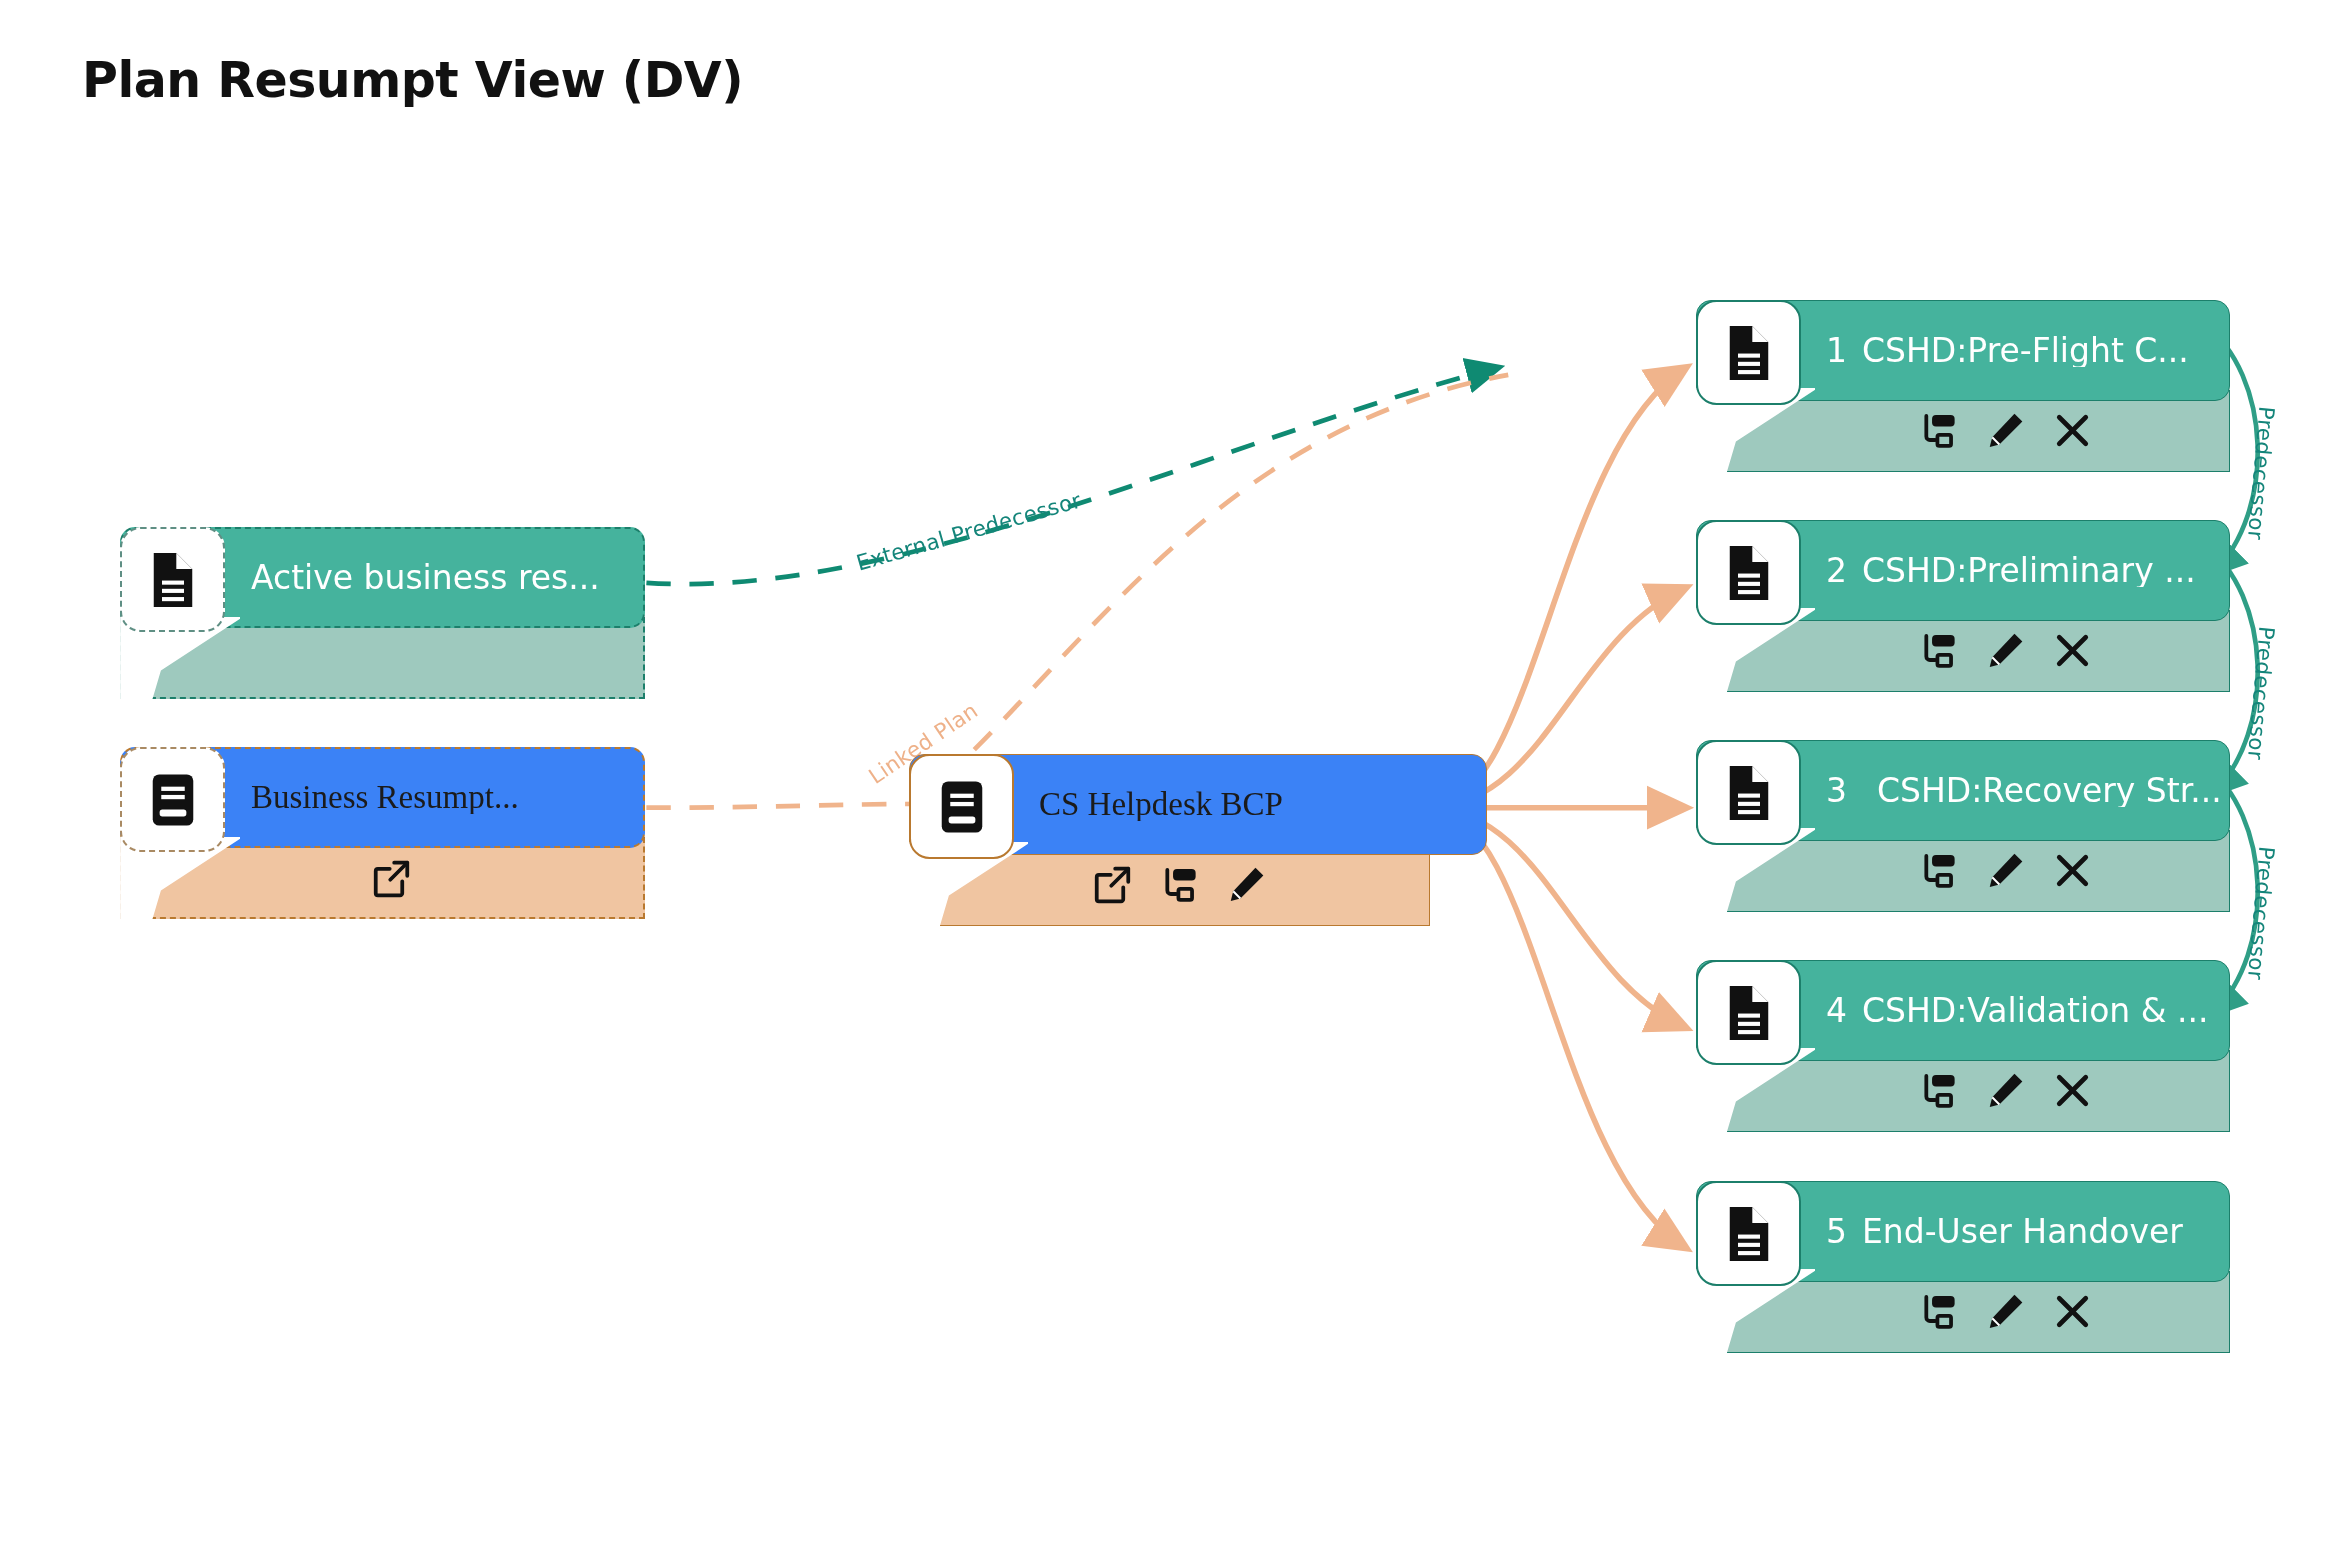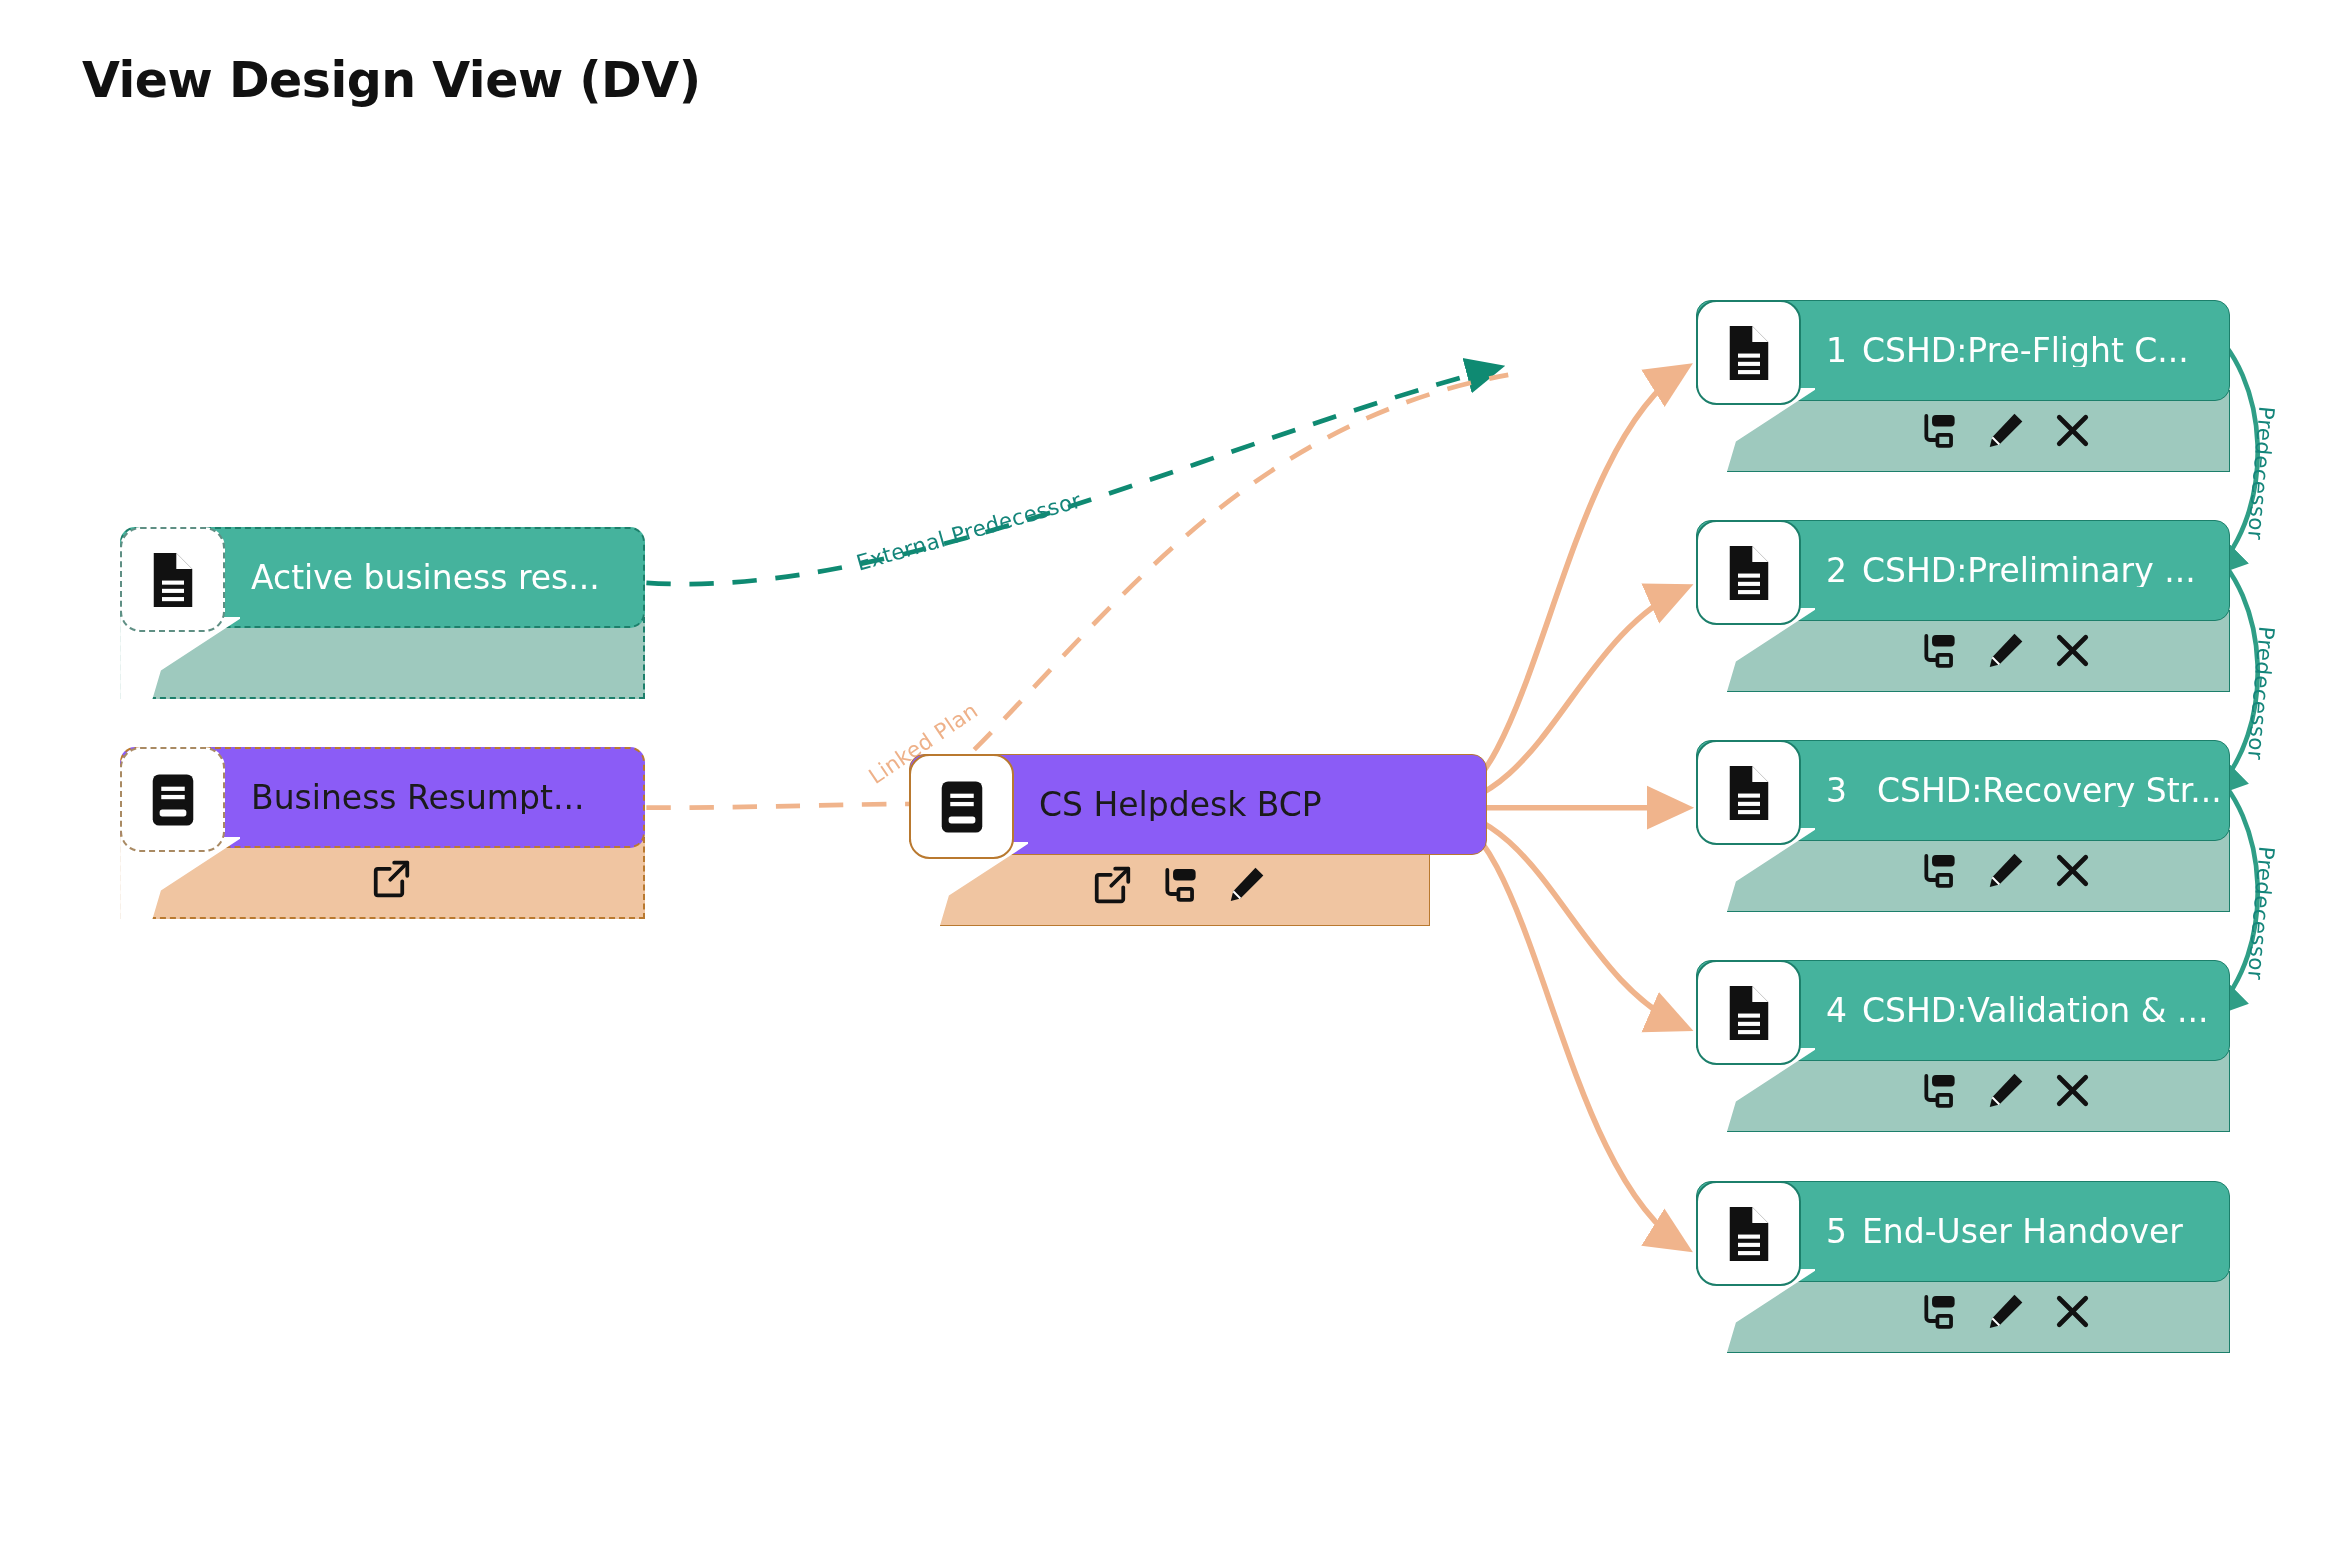--- a/index.html
+++ b/index.html
@@ -91,22 +91,23 @@
   .teal .node-title { color: #ffffff; }
   .teal .node-footer {
     background: #9ec9be;
     border: 1.9px solid #1c7f6b;
     border-top: none;
   }
   .teal .icon-box { border: 2.8px solid #1c7f6b; }
 
   
   .orange .node-header {
-    background: #8b5cf6;
+    background: #3b82f6;
     border: 1.9px solid #b9792f;
+    font-family: Liberation Serif, serif;
   }
   .orange .node-title { color: #1b1b1b; }
   .orange .node-footer {
     background: #f0c5a1;
     border: 1.9px solid #b9792f;
     border-top: none;
   }
   .orange .icon-box { border: 2.8px solid #b9792f; }
 
   
@@ -142,21 +143,21 @@
     white-space: nowrap;
     transform-origin: left center;
     letter-spacing: 0.3px;
   }
   .lbl-teal  { color: #14857a; }
   .lbl-orange{ color: #eeb189; }
 </style>
 </head>
 <body>
 
-<div id="page-title">View Design View (DV)</div>
+<div id="page-title">Plan Resumpt View (DV)</div>
 
 <svg id="edge-layer" viewBox="0 0 2500 1667" xmlns="http://www.w3.org/2000/svg">
   <defs>
     <marker id="arrow-orange" markerWidth="9" markerHeight="9" refX="7" refY="4.5" orient="auto">
       <path d="M0,0.6 L8.4,4.5 L0,8.4 Z" fill="#f0b48c"></path>
     </marker>
     <marker id="arrow-teal" markerWidth="9" markerHeight="9" refX="7" refY="4.5" orient="auto">
       <path d="M0,0.6 L8.4,4.5 L0,8.4 Z" fill="#0f8a72"></path>
     </marker>
     <marker id="arrow-teal-left" markerWidth="9" markerHeight="9" refX="7" refY="4.5" orient="auto">

